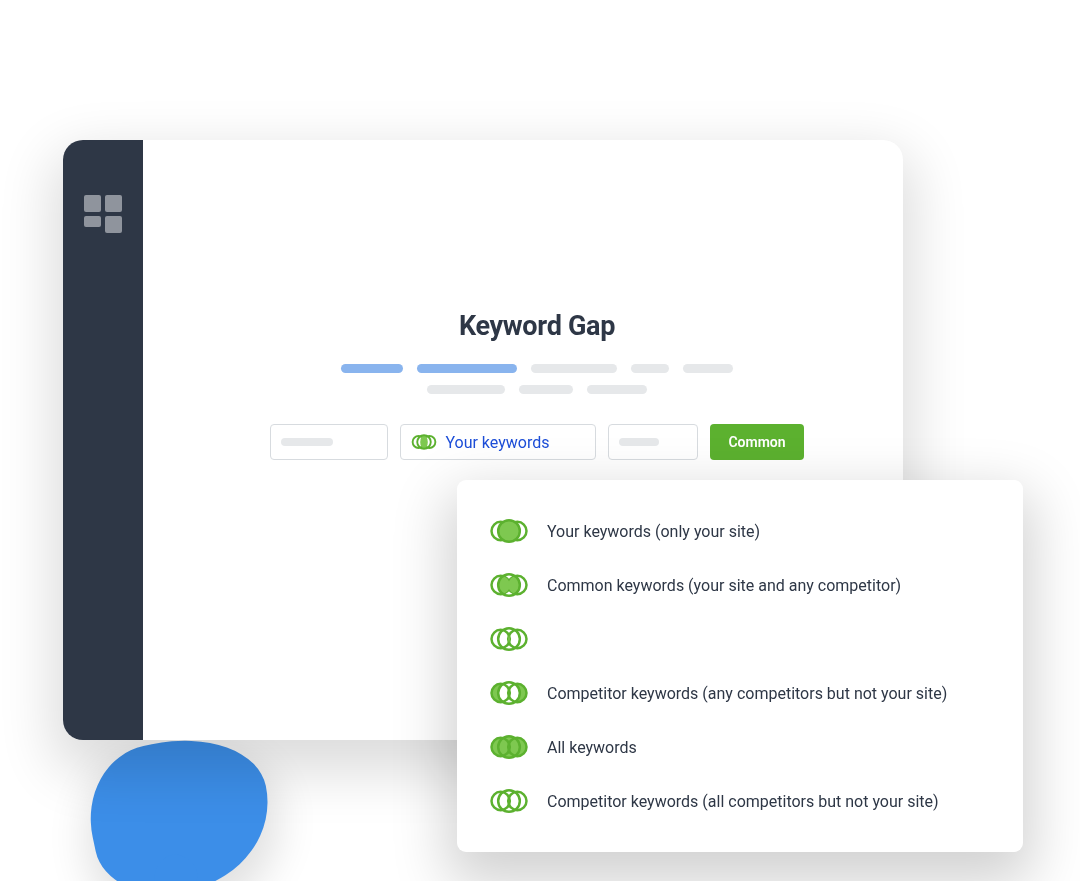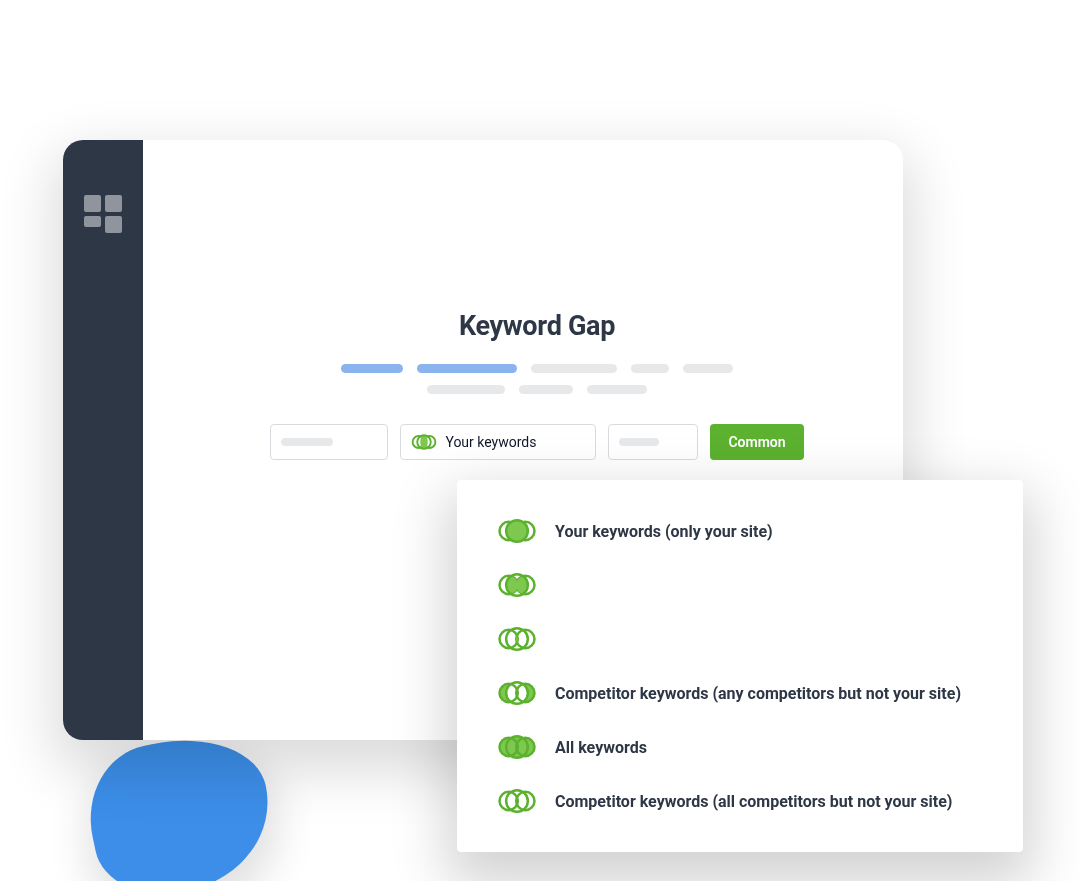--- a/index.html
+++ b/index.html
@@ -89,21 +89,21 @@
     display: flex;
     align-items: center;
     padding: 0 10px;
   }
   .placeholder-bar {
     height: 8px;
     border-radius: 4px;
     background: #e6e8ea;
   }
   .field .venn-small { margin-right: 8px; flex: 0 0 auto; }
-  .field .label { font-size: 14px; color: #0f172a; }
+  .field .label { font-size: 16px; color: #1d4ed8; }
   .search-btn {
     height: 36px;
     padding: 0 18px;
     background: #5cb12f;
     color: #fff;
     font-size: 14px;
     font-weight: 600;
     border: none;
     border-radius: 4px;
     display: flex;
@@ -131,25 +131,24 @@
     transform: rotate(18deg);
     z-index: -1;
   }
 
   
   .dropdown {
     position: absolute;
     left: 457px; top: 480px;
     width: 566px;
     background: #ffffff;
-    border-radius: 4px;
+    border-radius: 9px;
     box-shadow: 0 22px 55px 10px rgba(0,0,0,0.18);
-    padding: 24px 40px;
+    padding: 24px 32px;
     z-index: 5;
-    font-weight: bold;
   }
   .dd-item {
     display: flex;
     align-items: center;
     gap: 18px;
     padding: 12px 0;
   }
   .dd-item .txt {
     font-size: 16px;
     color: #2e3746;
@@ -234,20 +233,21 @@
             </clipPath>
         </defs>
         <circle cx="14" cy="17" r="11" fill="none" stroke="#5cb12f" stroke-width="3"></circle>
         <circle cx="34" cy="17" r="11" fill="none" stroke="#5cb12f" stroke-width="3"></circle>
         <g clip-path="url(#clipMidA)">
           <circle cx="14" cy="17" r="11" fill="#7ec850"></circle>
           <circle cx="34" cy="17" r="11" fill="#7ec850"></circle>
         </g>
         <circle cx="24" cy="17" r="13" fill="none" stroke="#5cb12f" stroke-width="3"></circle>
       </svg>
+      <span class="txt">Common keywords (your site and any competitor)</span>
     </div>
 
     <div class="dd-item">
       <svg class="venn" width="40" height="30" viewBox="0 0 48 34">
         <defs>
           <clipPath id="clipL2">
               <circle cx="14" cy="17" r="11"></circle>
             </clipPath>
           <clipPath id="clipR2">
               <circle cx="34" cy="17" r="11"></circle>

